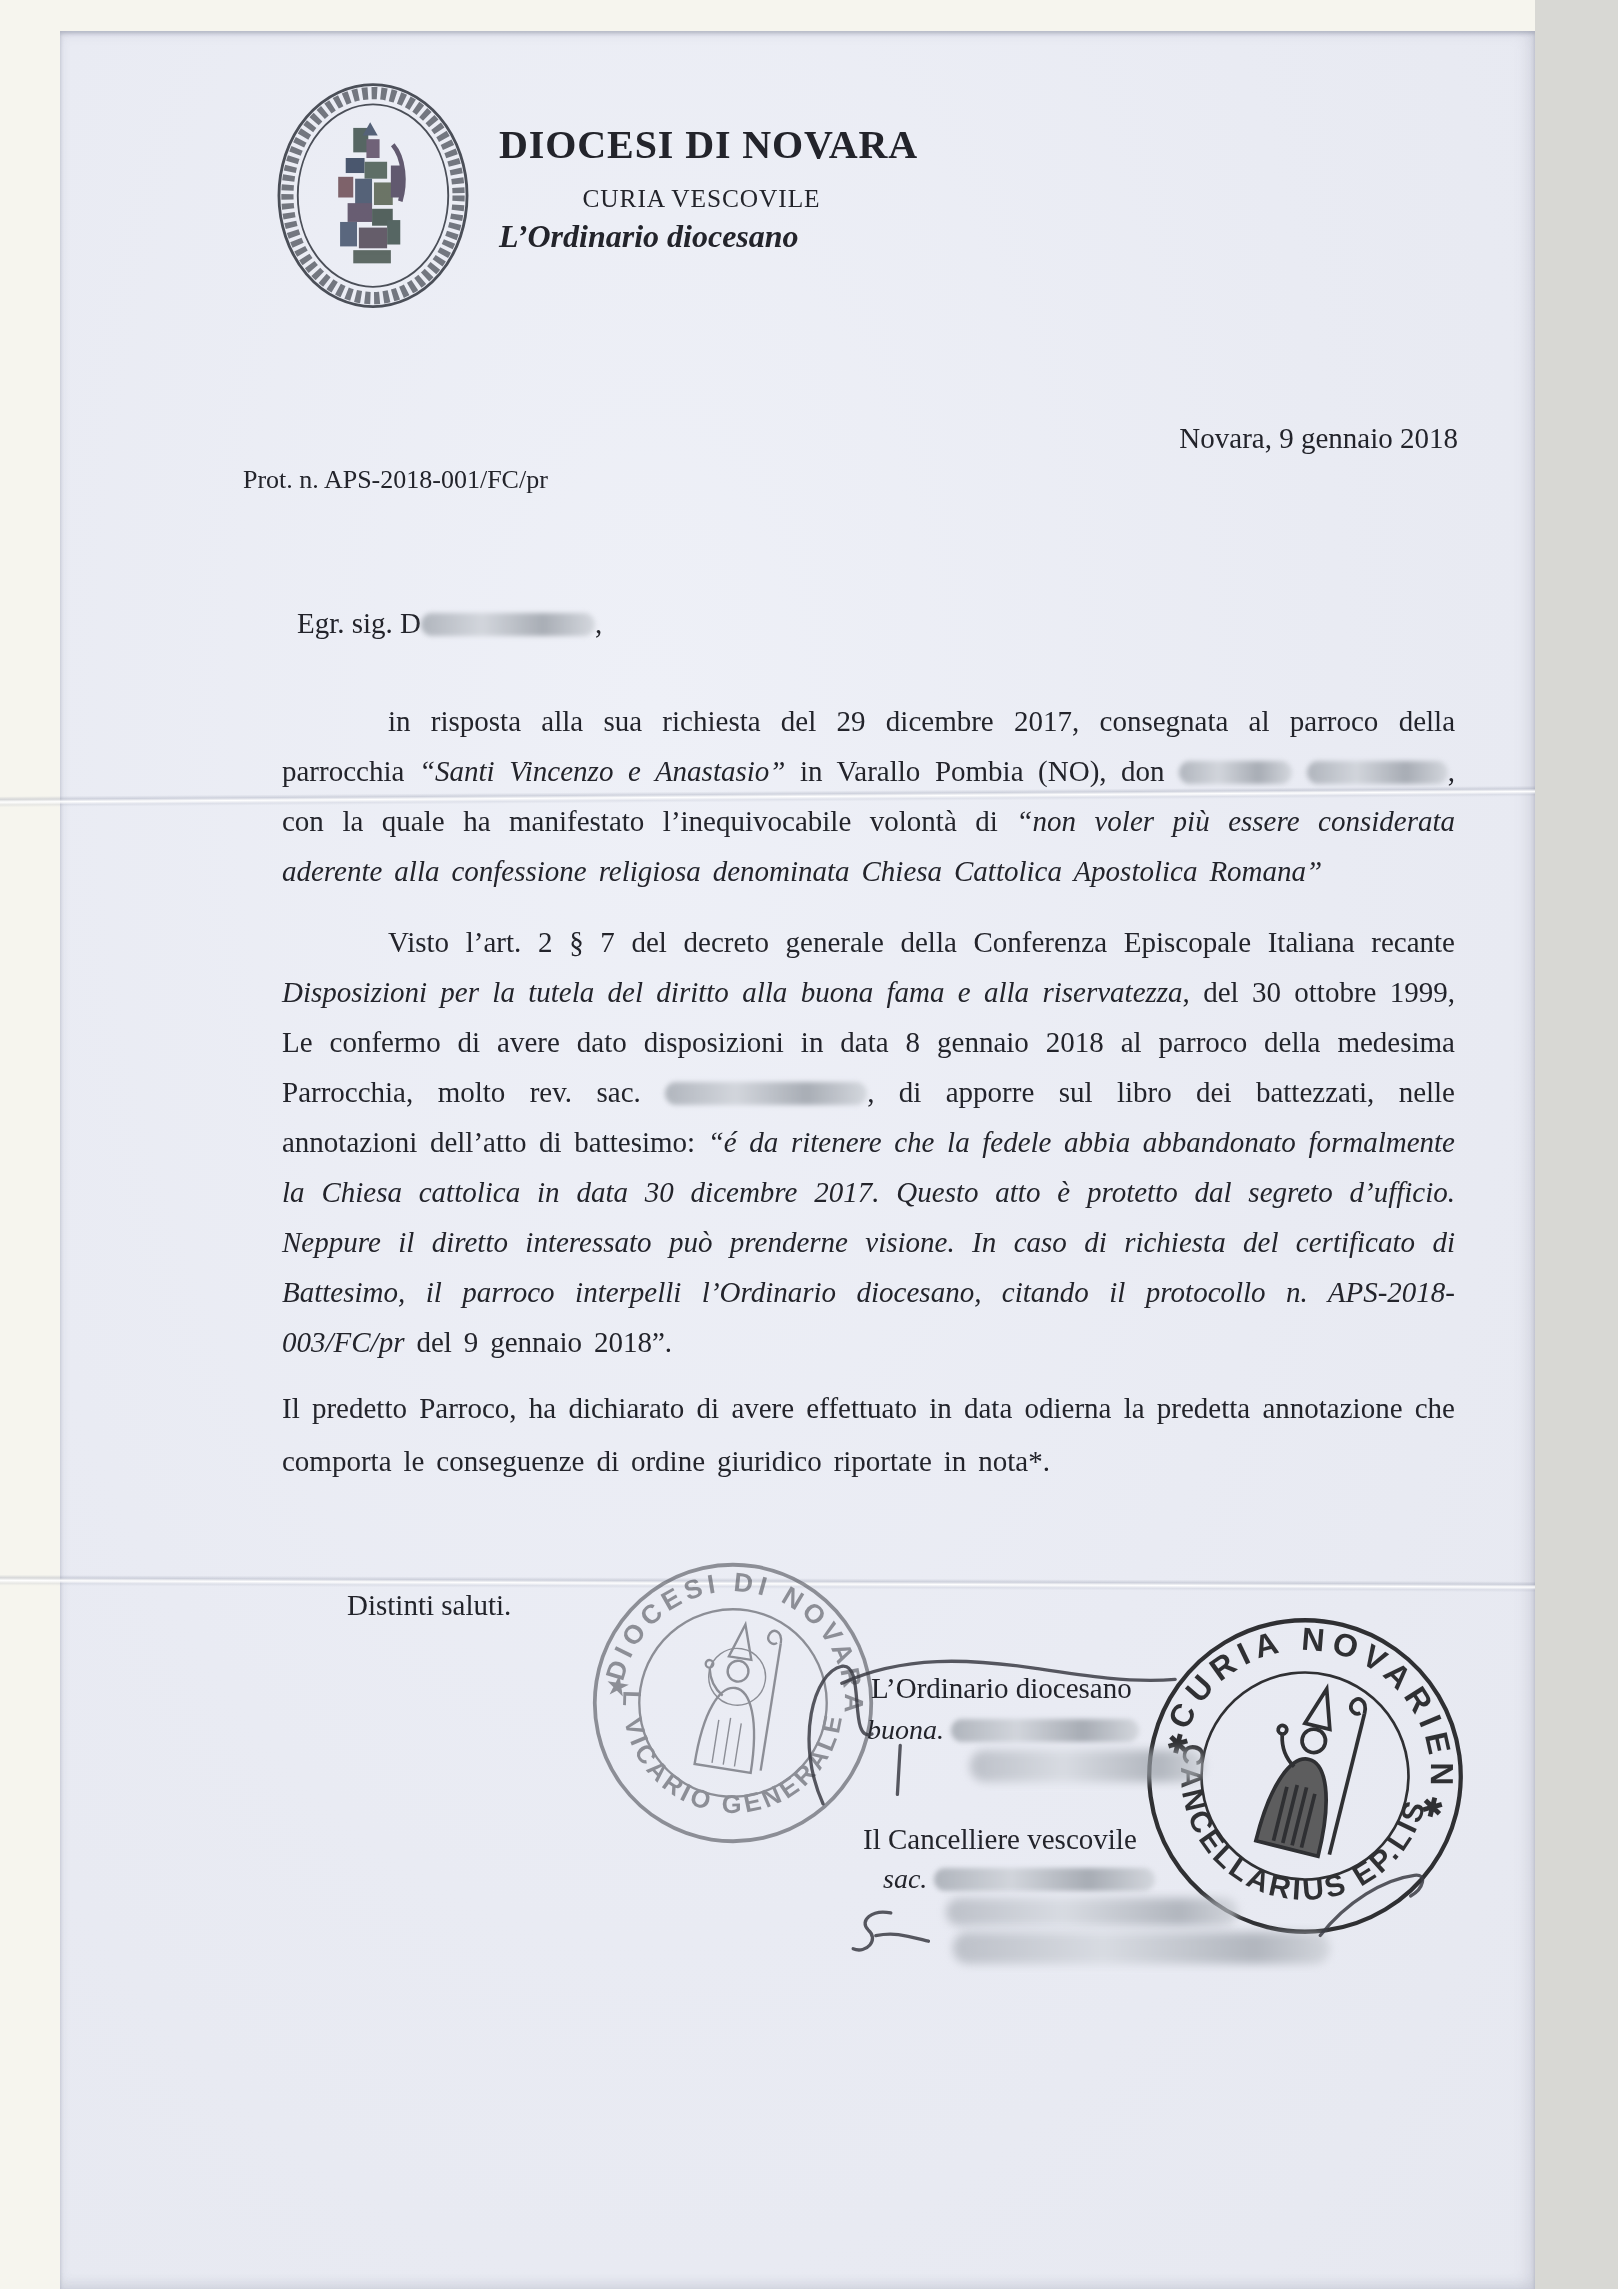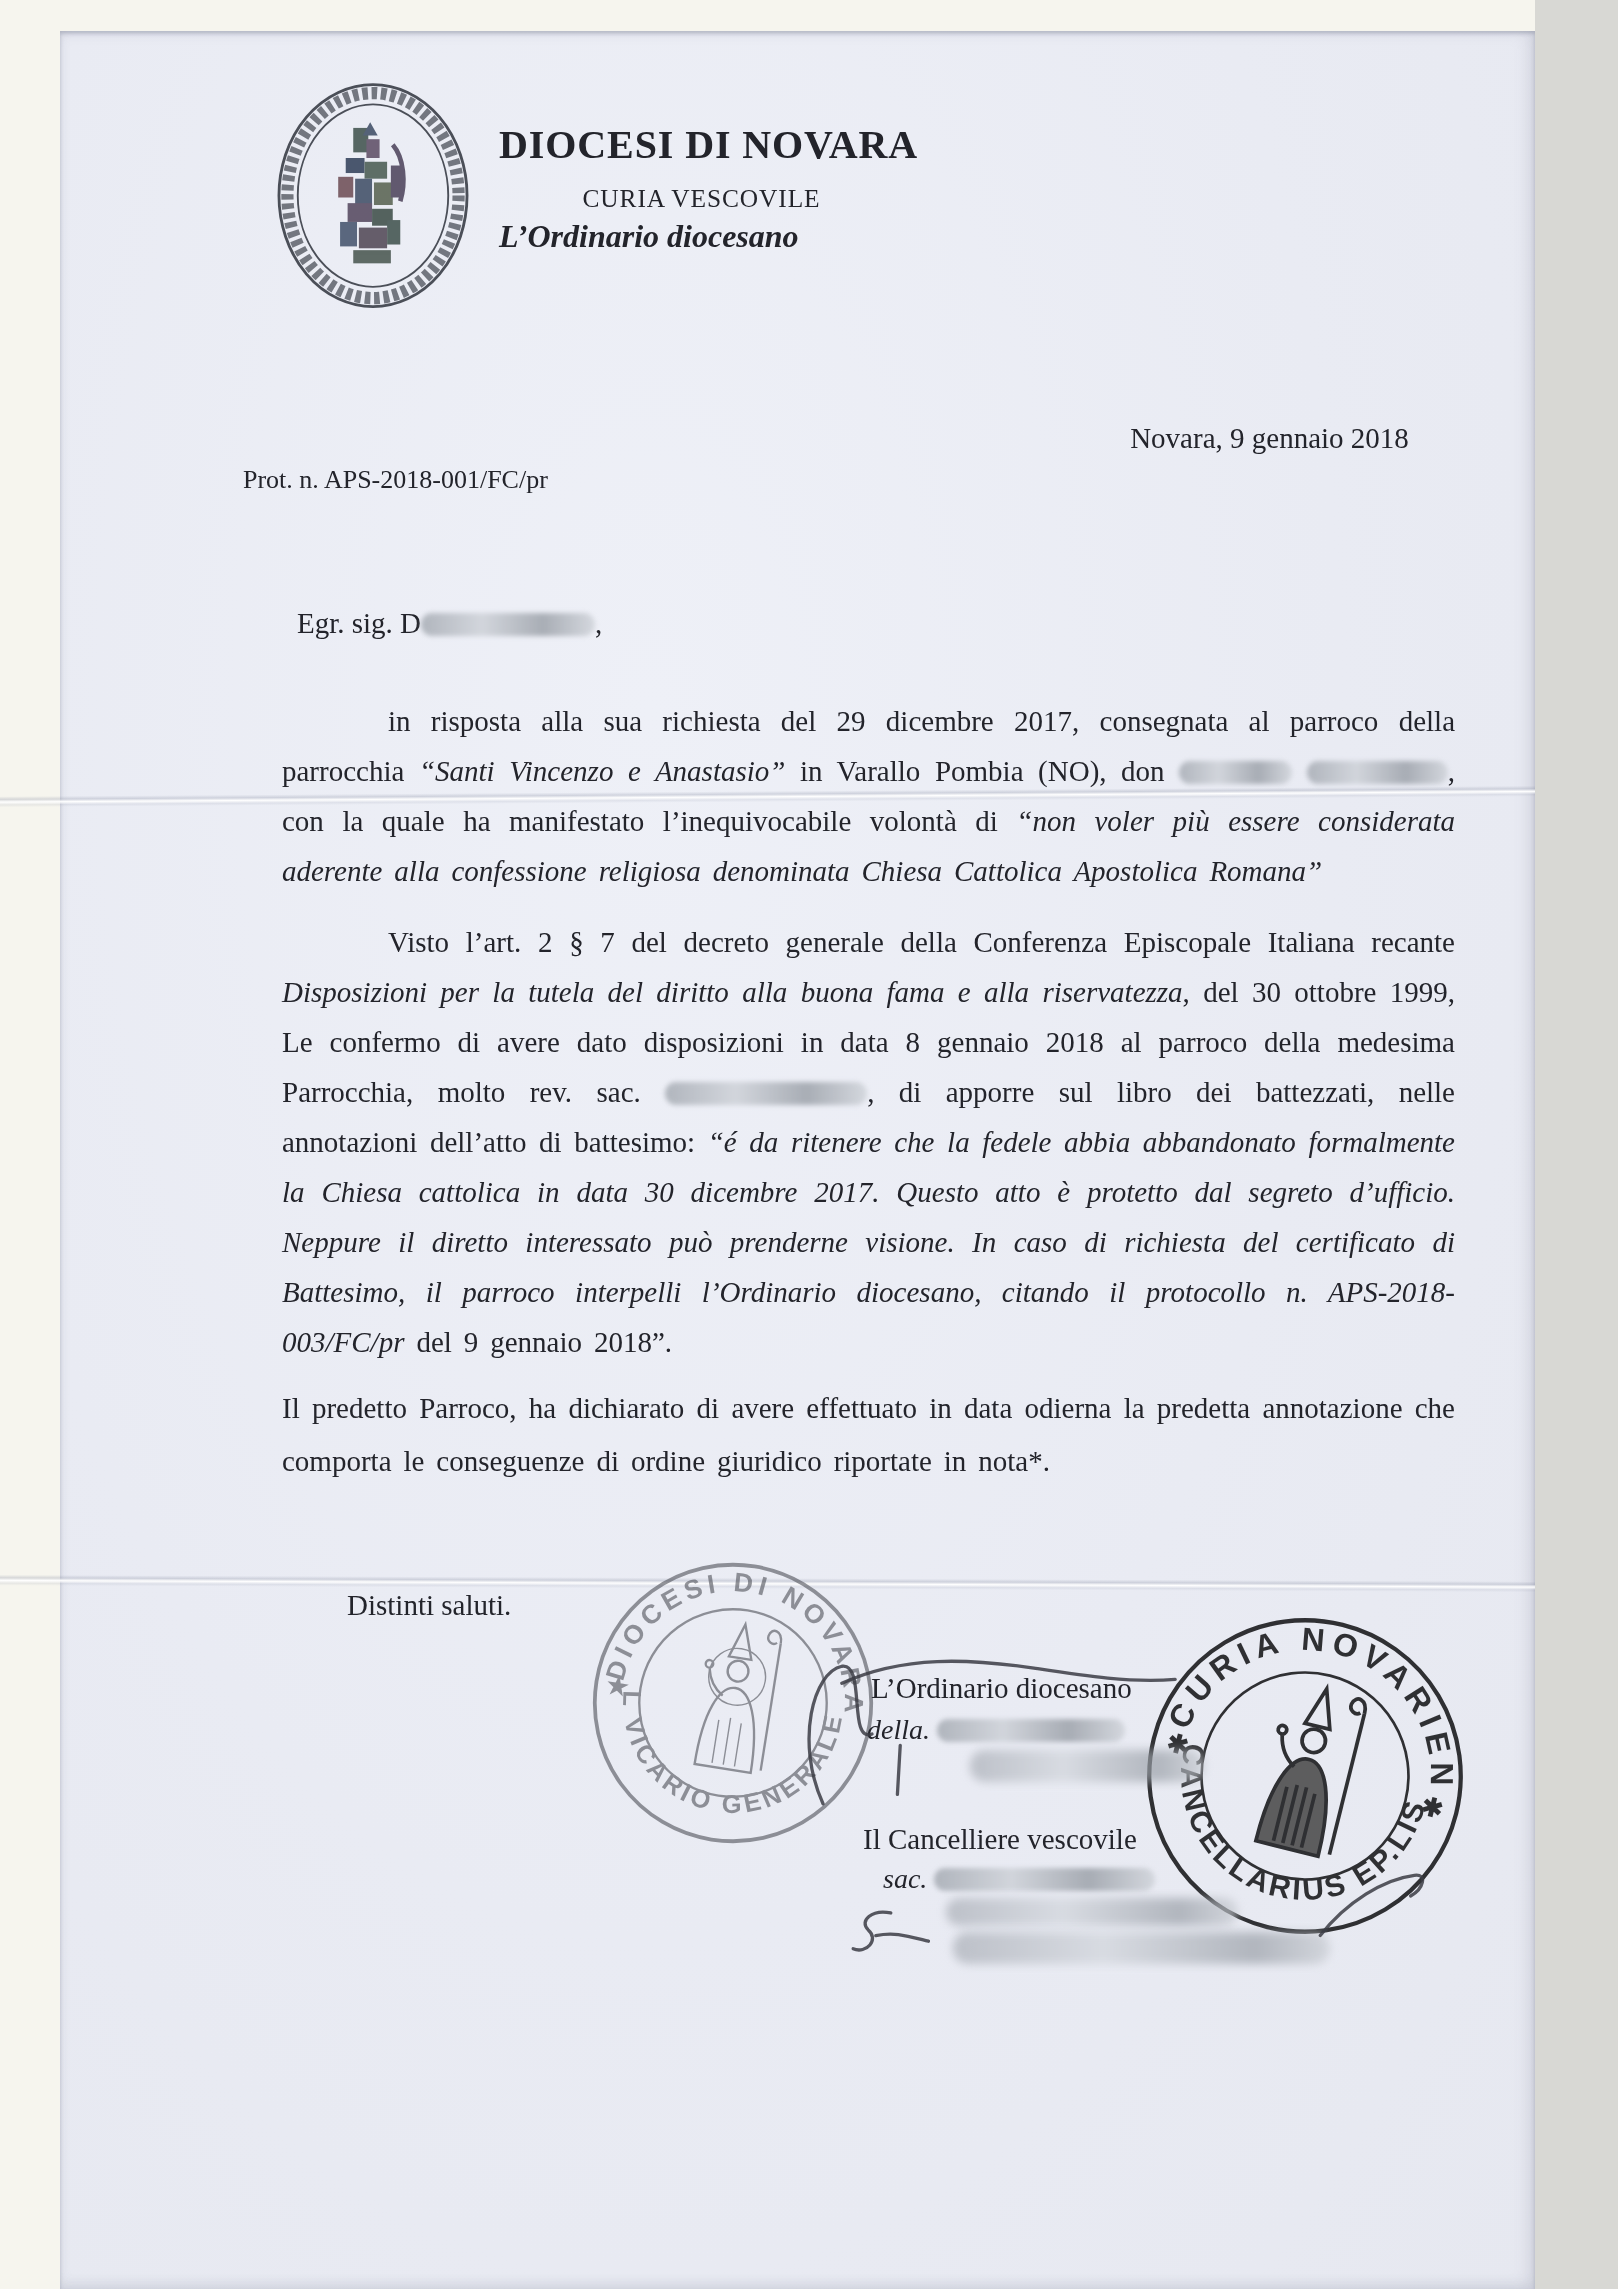--- a/index.html
+++ b/index.html
@@ -11,21 +11,21 @@
                    inset 0 -4.7px 11.3px rgba(110,115,135,.10);}
   .abs{position:absolute;}
   .crease{position:absolute;left:-11.3px;right:-11.3px;height:11.3px;pointer-events:none;
         background:linear-gradient(to bottom, rgba(255,255,255,0) 0%, rgba(140,146,165,.30) 28%,
                    rgba(255,255,255,.95) 52%, rgba(150,156,175,.16) 78%, rgba(255,255,255,0) 100%);}
   
   .org{font-size:40px;font-weight:bold;letter-spacing:0.9px;}
   .sub{font-size:25.4px;letter-spacing:0.9px;text-align:center;width:405px;margin-top:18px;}
   .office{font-size:32px;font-weight:bold;font-style:italic;}
   
-  .date{font-size:29px;text-align:center;width:377px;}
+  .date{font-size:29px;text-align:right;width:377px;}
   .prot{font-size:26px;}
   .recipient{font-size:29px;}
   
   .body-block{width:1173px;text-align:justify;font-size:29px;word-spacing:4.7px;}
   .body-block p{margin:0;}
   .p1{line-height:50px;margin-bottom:21px !important;}
   .p1.indent,.p2.indent{text-indent:106px;}
   .p2{line-height:50px;margin-bottom:15px !important;}
   .p3{line-height:53px;}
   .it{font-style:italic;}
@@ -150,21 +150,21 @@
       <path class="fig-body" d="M -30,62 C -30,4 -16,-24 0,-24 C 16,-24 30,4 30,62 Z"></path>
       <path d="M -12,-14 C -22,-20 -28,-30 -30,-40"></path>
       <circle cx="-31" cy="-45" r="4"></circle>
       <line x1="40" y1="-78" x2="40" y2="58"></line>
       <path d="M 40,-78 C 40,-92 28,-94 26,-84 C 25,-78 32,-74 36,-78"></path>
       <path d="M -14,6 L -14,58 M -5,2 L -5,58 M 4,2 L 4,58 M 13,6 L 13,58"></path>
     </g>
   </svg>
 
   <div class="abs sig-title" style="left:871px;top:1672px;">L’Ordinario diocesano</div>
-  <div class="abs sig-line" style="left:867px;top:1714px;"><span class="it">della.</span><span> </span><span class="redact" style="width: 188px;"></span></div>
+  <div class="abs sig-line" style="left:867px;top:1714px;"><span class="it">buona.</span><span> </span><span class="redact" style="width: 188px;"></span></div>
   <div class="abs sig-title" style="left:863px;top:1823px;">Il Cancelliere vescovile</div>
   <div class="abs sig-line" style="left:883px;top:1863px;"><span class="it">sac.</span><span> </span><span class="redact" style="width: 221px;"></span></div>
 
   <div class="smudge" style="left:970px;top:1750px;width:235px;height:32px;"></div>
   <div class="smudge" style="left:946px;top:1898px;width:292px;height:28px;"></div>
   <div class="smudge" style="left:953px;top:1932px;width:377px;height:32px;"></div>
 
   <svg class="abs" style="left:791px;top:1638px;" width="678" height="339" viewBox="0 0 720 360">
     <path class="ink" d="M 34,176 C 4,110 24,36 54,30 C 80,26 60,112 86,102"></path>
     <path class="ink" d="M 54,48 C 120,18 190,22 258,32 C 310,40 360,48 408,44"></path>

